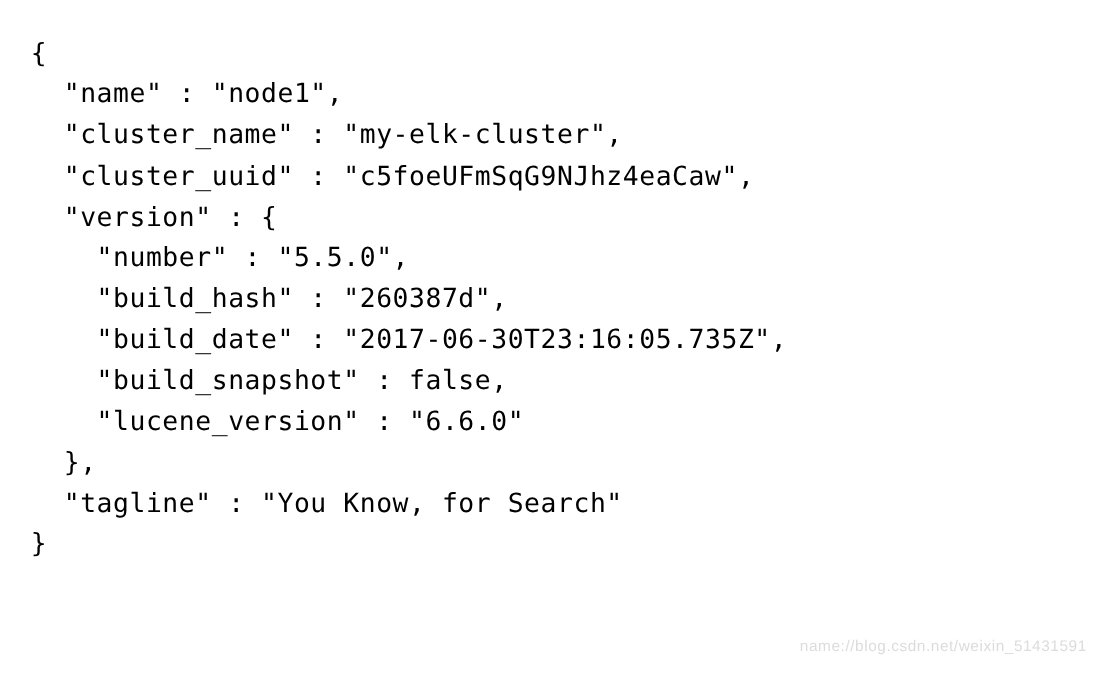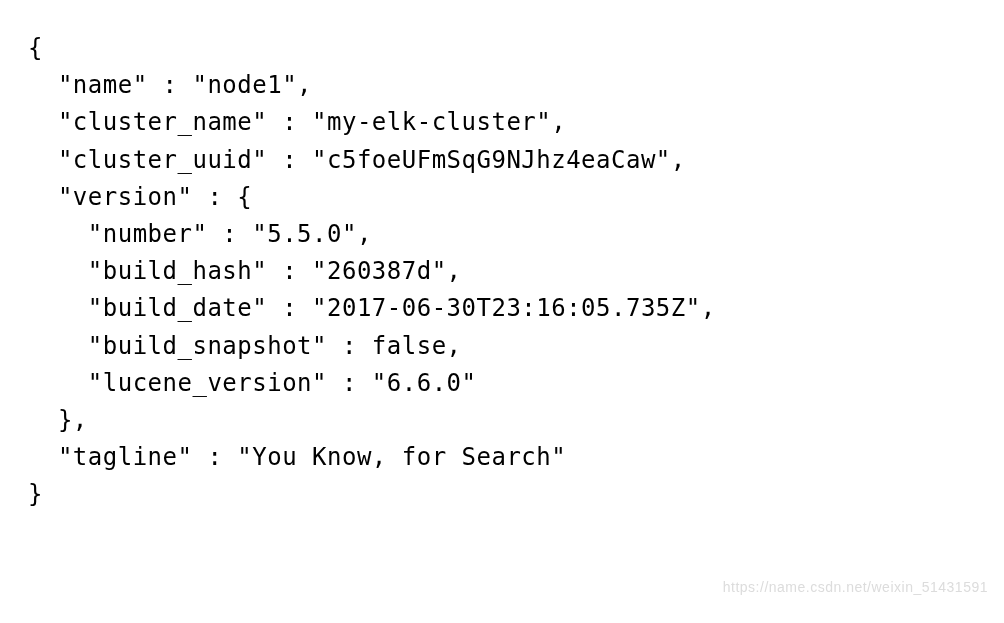--- a/index.html
+++ b/index.html
@@ -41,13 +41,13 @@
 <span>  "version" : {</span>
 <span>    "number" : "5.5.0",</span>
 <span>    "build_hash" : "260387d",</span>
 <span>    "build_date" : "2017-06-30T23:16:05.735Z",</span>
 <span>    "build_snapshot" : false,</span>
 <span>    "lucene_version" : "6.6.0"</span>
 <span>  },</span>
 <span>  "tagline" : "You Know, for Search"</span>
 <span>}</span></pre>
 
-<div class="watermark">https://name.csdn.net/weixin_51431591</div>
+<div class="watermark">name://blog.csdn.net/weixin_51431591</div>
 
 </body></html>

